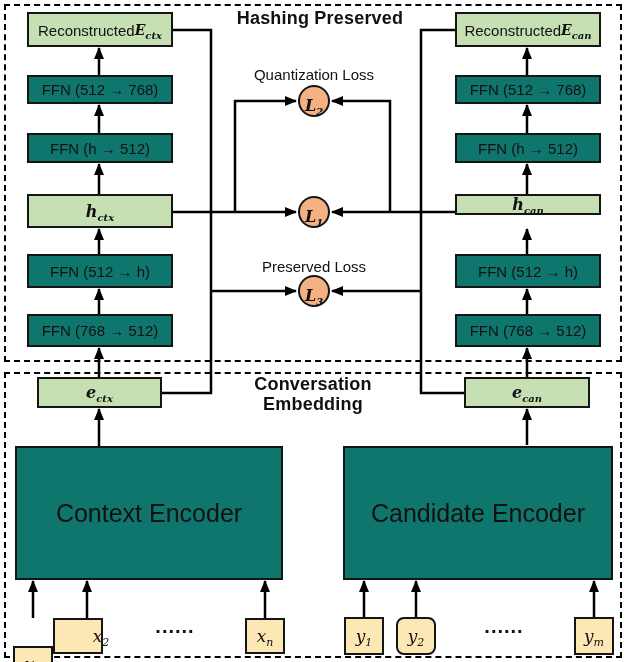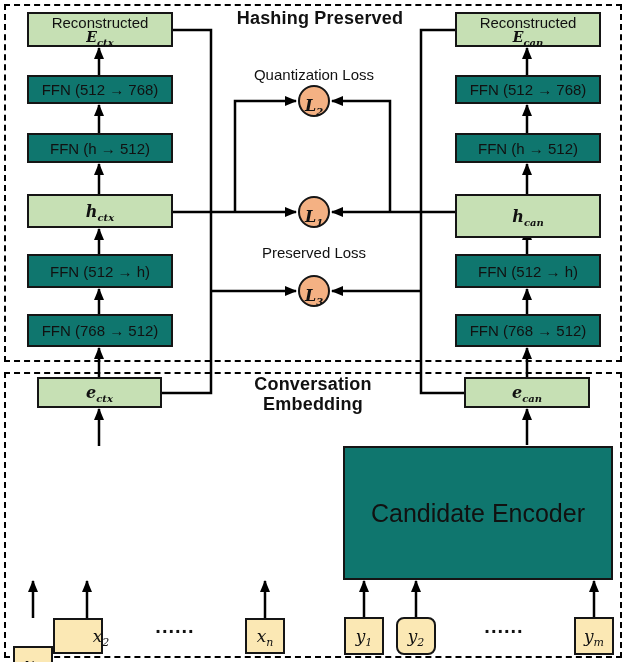--- a/index.html
+++ b/index.html
@@ -14,21 +14,21 @@
   #hashing-title{left:224px;top:8px;width:192px;}
   #embedding-title{left:223px;top:374px;width:180px;line-height:20px;}
   .box{position:absolute;border:2px solid #151515;box-sizing:border-box;
        display:flex;align-items:center;justify-content:center;text-align:center;}
   .green{background:#C6E0B4;}
   .blue{background:#0f766e;}
   .yellow{background:#FBE8B4;}
   .colL{left:27px;width:146px;}
   .colR{left:455px;width:146px;}
   .ffn{font-size:15px;}
-  .recon{flex-direction:column;line-height:15px;padding-top:1px;font-size:15px;}
+  .recon{line-height:15px;padding-top:1px;font-size:15px;}
   .math{font-family:"DejaVu Serif",serif;font-style:italic;font-weight:bold;font-size:16px;}
   .math sub{font-size:10px;font-weight:bold;line-height:0;}
   .math-token{font-family:"DejaVu Serif",serif;font-style:italic;font-size:17px;}
   .math-token sub{font-size:11px;line-height:0;}
   .loss-circle{position:absolute;width:32px;height:32px;border:2px solid #151515;border-radius:50%;
        background:#F4B183;box-sizing:border-box;display:flex;align-items:flex-end;justify-content:center;z-index:4;}
   .loss-circle .math{font-size:16px;}
   .loss-label{position:absolute;width:180px;text-align:center;font-size:15px;}
   .encoder{font-size:25px;}
   .token{width:40px;height:36px;}
@@ -104,47 +104,48 @@
   </div>
   <div class="box blue colL ffn" style="top:254px;height:34px;">FFN (512 → h)</div>
   <div class="box blue colL ffn" style="top:314px;height:33px;">FFN (768 → 512)</div>
 
   <div class="box green colR recon" style="top:12px;height:35px;">
     <div>Reconstructed</div>
     <div class="math" style="font-size:14px;"><span>E</span><sub>can</sub></div>
   </div>
   <div class="box blue colR ffn" style="top:75px;height:29px;">FFN (512 → 768)</div>
   <div class="box blue colR ffn" style="top:133px;height:30px;">FFN (h → 512)</div>
-  <div class="box green colR" style="top:194px;height:44px;">
+  <div class="box green colR" style="top:194px;height:21px;">
     <span class="math"><span>h</span><sub>can</sub></span>
   </div>
   <div class="box blue colR ffn" style="top:254px;height:34px;">FFN (512 → h)</div>
   <div class="box blue colR ffn" style="top:314px;height:33px;">FFN (768 → 512)</div>
 
   <div class="loss-label" style="left:224px;top:66px;">Quantization Loss</div>
   <div class="loss-circle" style="left:298px;top:85px;">
     <span class="math"><span>L</span><sub>2</sub></span>
   </div>
 
   <div class="loss-circle" style="left:298px;top:196px;">
     <span class="math"><span>L</span><sub>1</sub></span>
   </div>
 
-  <div class="loss-label" style="left:224px;top:244px;">Preserved Loss</div>
+  <div class="loss-label" style="left:224px;top:258px;">Preserved Loss</div>
   <div class="loss-circle" style="left:298px;top:275px;">
     <span class="math"><span>L</span><sub>3</sub></span>
   </div>
 
   <div class="box green" style="left:37px;top:377px;width:125px;height:31px;">
     <span class="math"><span>e</span><sub>ctx</sub></span>
   </div>
   <div class="box green" style="left:464px;top:377px;width:126px;height:31px;">
     <span class="math"><span>e</span><sub>can</sub></span>
   </div>
 
+  <div class="box blue encoder" style="left:15px;top:446px;width:268px;height:134px;">Context Encoder</div>
   <div class="box blue encoder" style="left:343px;top:446px;width:270px;height:134px;">Candidate Encoder</div>
 
   <div class="box yellow token" style="left:13px;top:646px;">
     <span class="math-token"><span>x</span><sub>1</sub></span>
   </div>
   <div class="box yellow token" style="left:53px;top:618px;padding-left:46px;">
     <span class="math-token"><span>x</span><sub>2</sub></span>
   </div>
   <div class="dots" style="left:140px;top:615px;">......</div>
   <div class="box yellow token" style="left:245px;top:618px;">

